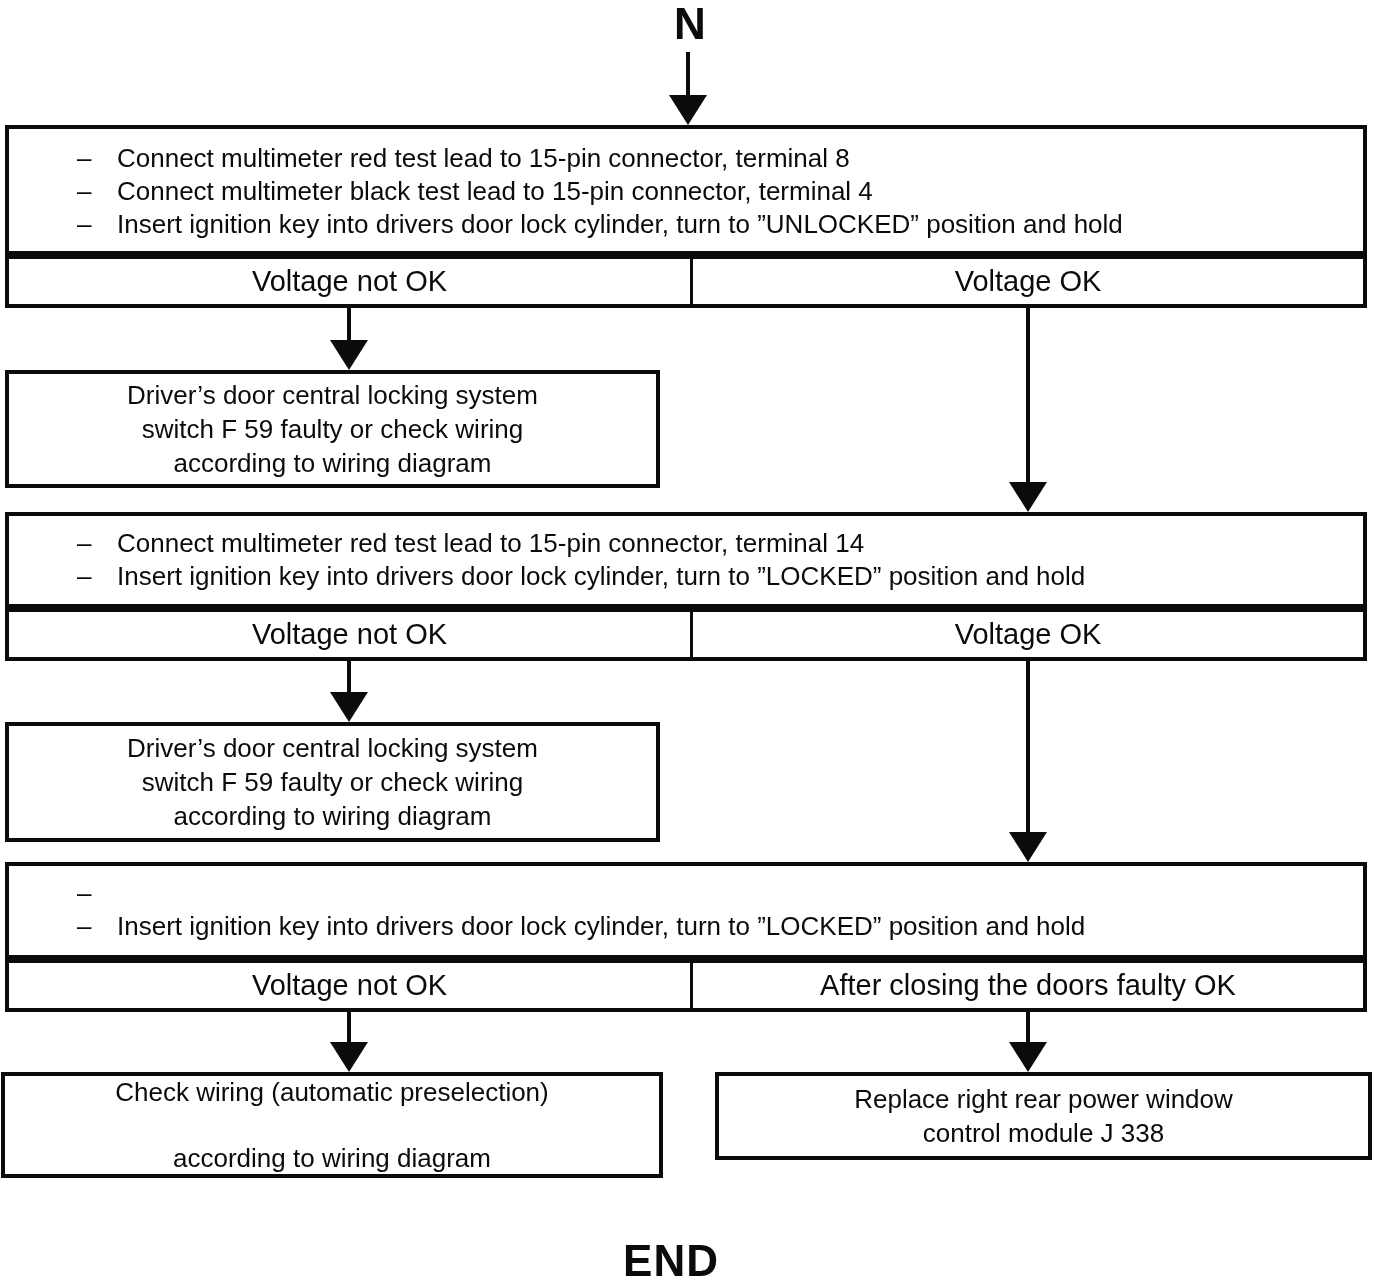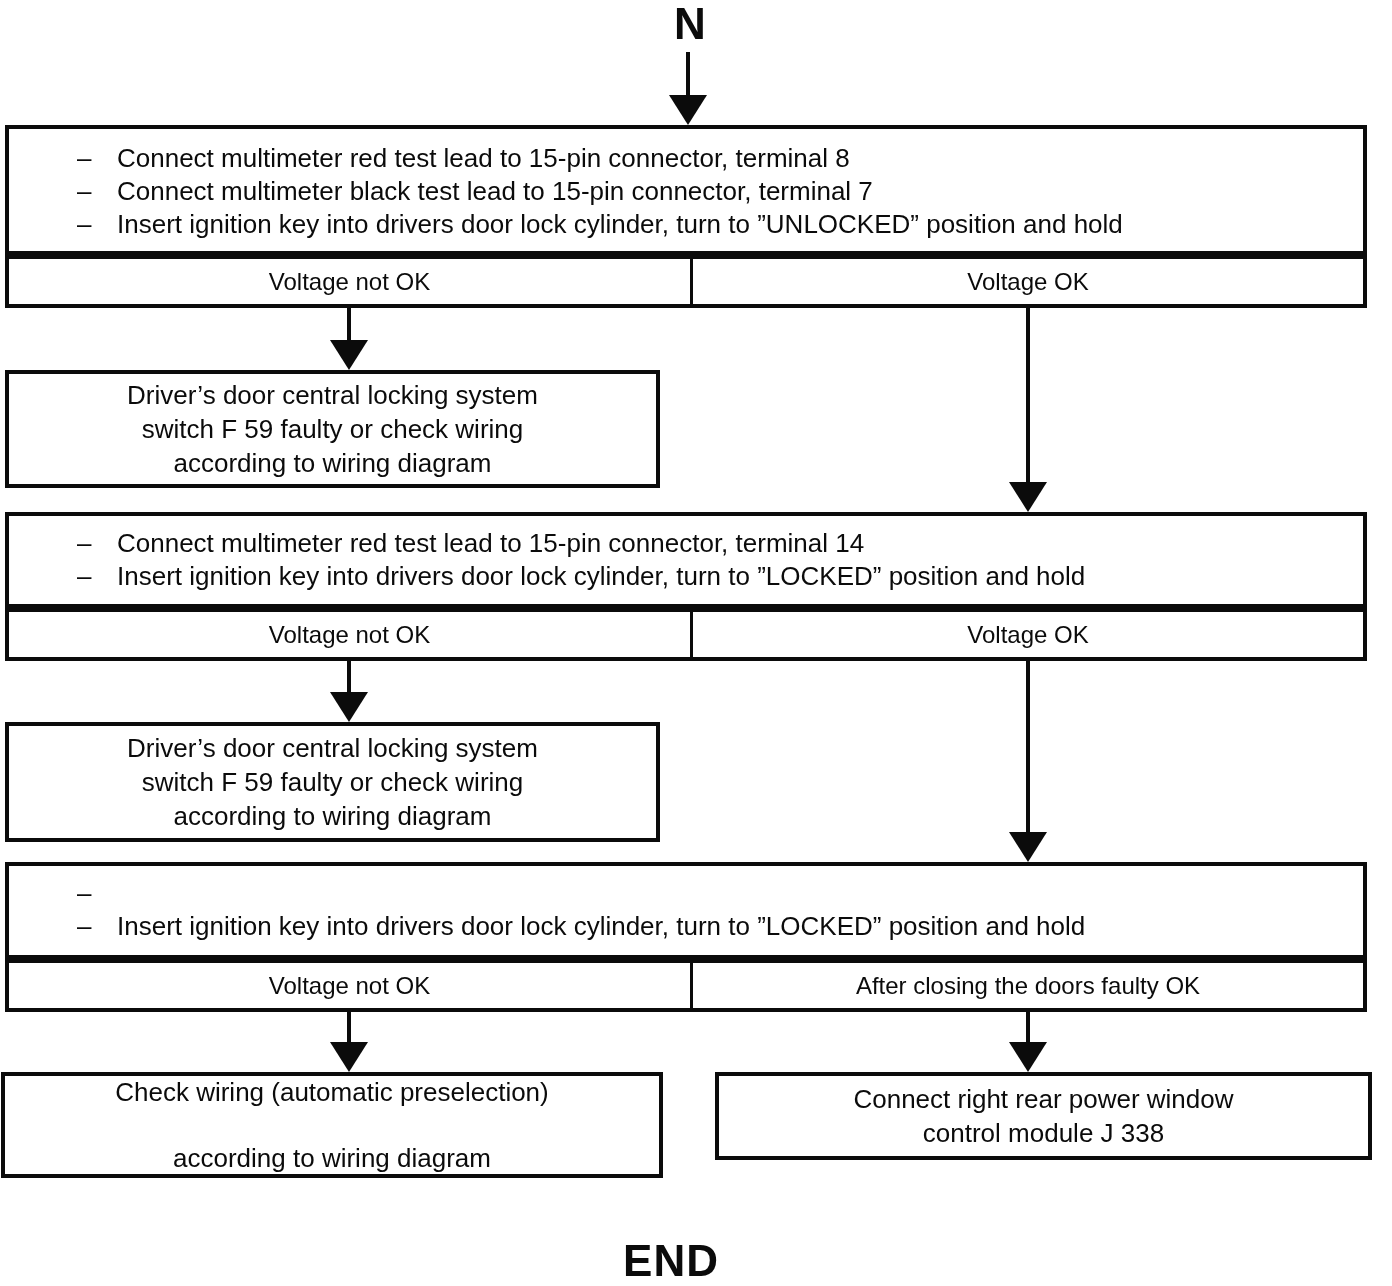--- a/index.html
+++ b/index.html
@@ -59,21 +59,21 @@
   .vrow {
     position: absolute;
     display: flex;
   }
   .vcell {
     border: 4px solid #0b0b0b;
     background: #ffffff;
     display: flex;
     align-items: center;
     justify-content: center;
-    font-size: 24px;
+    font-size: 29px;
   }
   .vcell-left  { width: 688px; border-right: 3px solid #0b0b0b; }
   .vcell-right { flex: 1; border-left: none; }
   .arrow {
     position: absolute;
     width: 40px;
     display: flex;
     flex-direction: column;
     align-items: center;
   }
@@ -101,21 +101,21 @@
     <div class="head"></div>
   </div>
 
   <div class="box instr-box" style="left:5px; top:125px; width:1362px; height:130px;">
     <div class="instr-row">
       <span class="dash">–</span>
       <span>Connect multimeter red test lead to 15-pin connector, terminal 8</span>
     </div>
     <div class="instr-row">
       <span class="dash">–</span>
-      <span>Connect multimeter black test lead to 15-pin connector, terminal 7</span>
+      <span>Connect multimeter black test lead to 15-pin connector, terminal 4</span>
     </div>
     <div class="instr-row">
       <span class="dash">–</span>
       <span>Insert ignition key into drivers door lock cylinder, turn to ”UNLOCKED” position and hold</span>
     </div>
   </div>
 
   <div class="vrow" style="left:5px; top:255px; width:1362px; height:53px;">
     <div class="vcell vcell-left">Voltage not OK</div>
     <div class="vcell vcell-right">Voltage OK</div>
@@ -193,19 +193,19 @@
     <div class="shaft"></div>
     <div class="head"></div>
   </div>
 
   <div class="box center-box" style="left:1px; top:1072px; width:662px; height:106px;gap:32px;">
     <div>Check wiring (automatic preselection)</div>
     <div>according to wiring diagram</div>
   </div>
 
   <div class="box center-box" style="left:715px; top:1072px; width:657px; height:88px;">
-    <div>Connect right rear power window</div>
+    <div>Replace right rear power window</div>
     <div>control module J 338</div>
   </div>
 
   <div class="node-label end-label">END</div>
 
 </div>
 
 </body></html>

